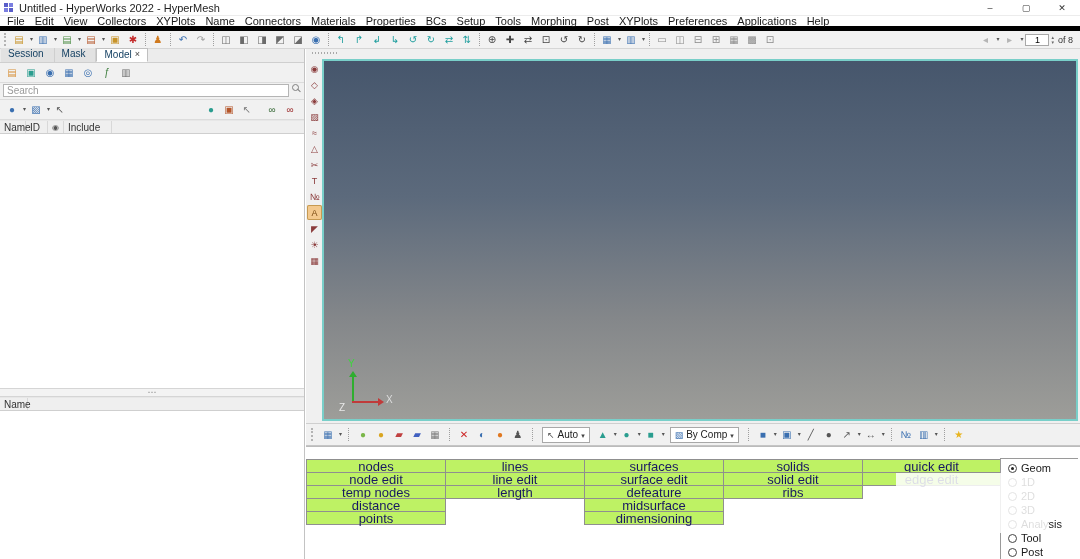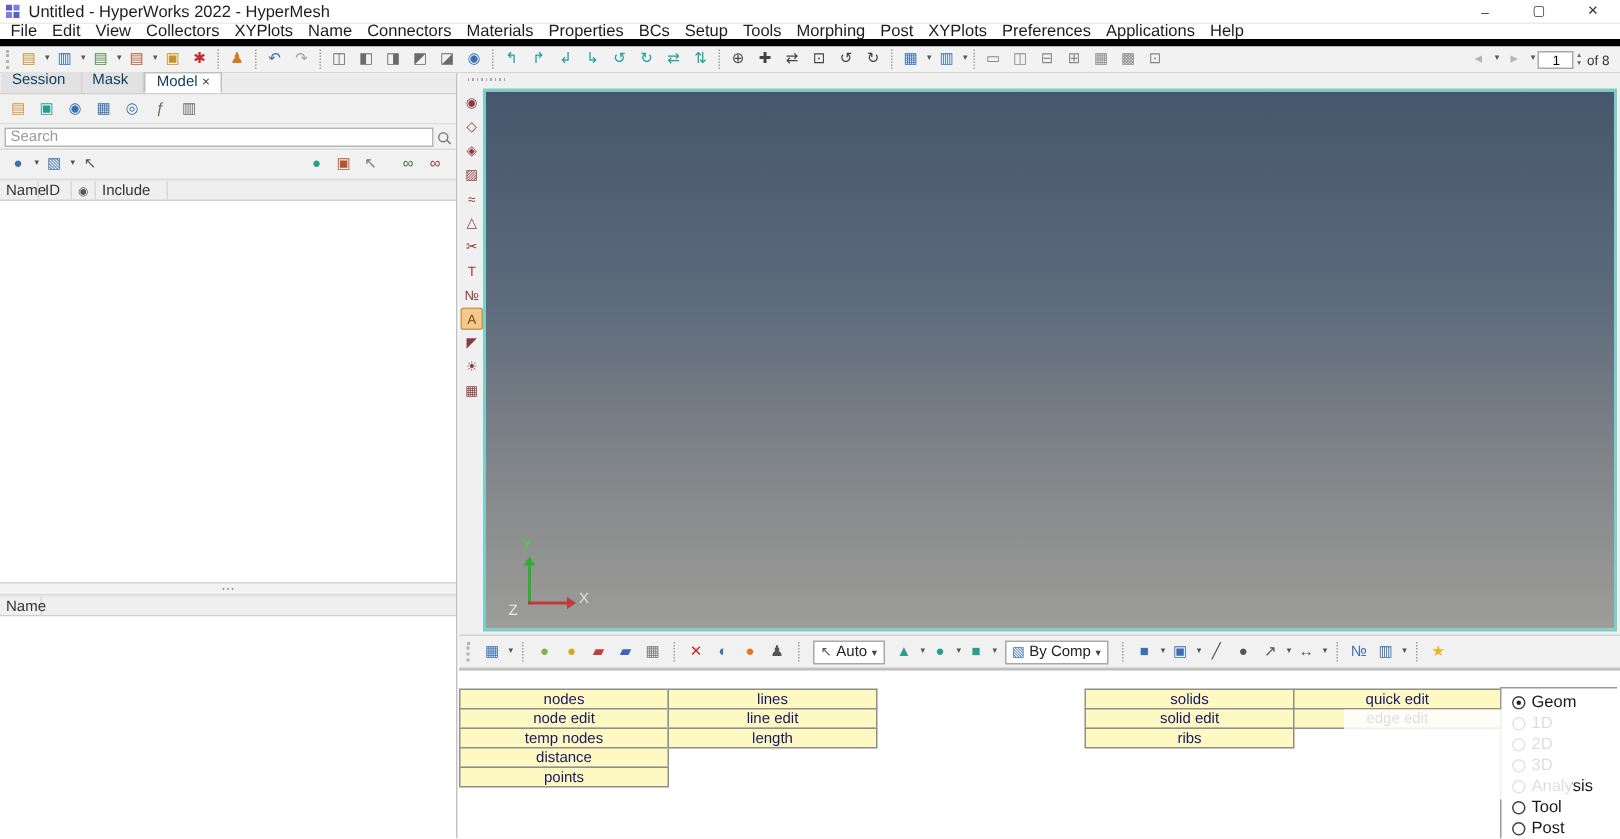--- a/index.html
+++ b/index.html
@@ -31,21 +31,21 @@
   .stepper::before { content:"\25B4"; font-size:5px; line-height:5px; color:#666; }
   .stepper::after  { content:"\25BE"; font-size:5px; line-height:5px; color:#666; }
   .pager-label { font-size:9px; color:#333; margin-left:2px; }
   
   .sidebar { position:absolute; top:49px; left:0; width:305px; bottom:0; background:#fff; border-right:1px solid #c3c3c3; display:flex; flex-direction:column; }
   .tabrow { height:14px; background:#ececec; border-bottom:1px solid #cfcfcf; display:flex; align-items:flex-end; padding-left:1px; flex:none; }
   .tab { display:inline-flex; height:14px; padding:0 7px; font-size:10px; color:#0f3c5f; background:#e2e2e2; border-right:1px solid #cfcfcf; }
   .tab[data-state="active"] { background:#fff; border:1px solid #c0c0c0; border-bottom:1px solid #fff; }
   .tab-close { font-size:9px; color:#444; margin-left:3px; }
   .srow { height:20px; background:#f1f1f1; border-bottom:1px solid #dcdcdc; display:flex; align-items:center; gap:3px; padding:0 4px; flex:none; }
-  .searchrow { height:17px; background:#f1f1f1; border-bottom:1px solid #dcdcdc; display:flex; align-items:center; padding:1px 3px; gap:3px; flex:none; }
+  .searchrow { height:17px; background:#f1f1f1; border-bottom:1px solid #dcdcdc; display:flex; padding:1px 3px; gap:3px; flex:none; }
   .searchinput { flex:1; height:13px; font-size:10px; font-family:inherit; border:1px solid #b5b5b5; background:#fff; padding:0 3px; color:#333; }
   .searchinput::placeholder { color:#9a9a9a; }
   .mag { width:7px; height:7px; border:1px solid #808080; border-radius:50%; position:relative; flex:none; margin-right:2px; }
   .mag::after { content:""; position:absolute; width:4px; height:1px; background:#808080; transform:rotate(45deg); right:-3px; bottom:-1px; }
   .fspacer { flex:1; }
   .filterrow .right { margin-left:6px; margin-right:2px; }
   .treeheader, .nvheader { height:14px; background:#efefef; border-bottom:1px solid #cfcfcf; border-top:1px solid #e7e7e7; display:flex; align-items:stretch; font-size:10px; color:#333; flex:none; }
   .th { display:flex; align-items:center; padding:0 4px; border-right:1px solid #d8d8d8; }
   .thname { width:26px; } .thid { width:22px; } .theye { width:16px; font-size:8px; color:#555; justify-content:center; } .thinc { width:48px; }
   .nvname { width:28px; } .nvvalue { flex:1; border-right:none; }
@@ -70,21 +70,21 @@
   .xlab { left:52px; bottom:10px; color:#dddddd; }
   .zlab { left:5px; bottom:2px; color:#e8e8e8; }
   .btoolbar { position:absolute; left:0; right:0; top:374px; height:23px; background:#f1f1f1; border-top:1px solid #cfcfcf; border-bottom:1px solid #c5c5c5; display:flex; align-items:center; gap:2px; padding:0 4px; }
   .combo { display:flex; align-items:center; height:16px; border:1px solid #a8a8a8; background:#fff; padding:0 4px; gap:3px; font-size:10px; color:#222; flex:none; margin:0 3px; }
   .cicon { font-size:9px; color:#555; } .cicon.c2 { color:#3a6fb0; }
   .ccaret::after { content:"\25BE"; font-size:7px; color:#444; }
   
   .panel { position:absolute; left:0; right:0; top:397px; bottom:0; background:#fff; border-top:1px solid #bbb; }
   .pcol { position:absolute; top:12px; width:140px; display:flex; flex-direction:column; }
   .pc1{left:0;} .pc2{left:139px;} .pc3{left:278px;} .pc4{left:417px;} .pc5{left:556px;width:139px;}
-  .pbtn { width:100%; height:14px; border:1px solid #8f8f8f; background:#fef9c3; color:var(--panel-text,#181862); font-size:10px; font-family:inherit; display:flex; align-items:center; justify-content:center; cursor:default; }
+  .pbtn { width:100%; height:14px; border:1px solid #8f8f8f; background:#bef264; color:var(--panel-text,#181862); font-size:13px; font-family:inherit; display:flex; align-items:center; justify-content:center; cursor:default; }
   .pbtn + .pbtn { margin-top:-1px; }
   .modes { position:absolute; left:694px; right:2px; top:11px; padding:2px 0 2px 7px; border-left:1px solid #9a9a9a; border-top:1px solid #9a9a9a; display:flex; flex-direction:column; background:#fff; }
   .mode { display:flex; align-items:center; gap:4px; height:14px; font-size:11px; color:#191919; }
   .radio { width:9px; height:9px; border:1px solid #444; border-radius:50%; background:#fff; position:relative; flex:none; }
   .mode[data-state="selected"] .radio::after { content:""; position:absolute; left:2px; top:2px; right:2px; bottom:2px; background:#222; border-radius:50%; }
   .artifact { position:absolute; left:590px; top:26px; width:152px; height:60px; background:rgba(255,255,255,0.85); z-index:5; }
 </style>
 </head>
 <body>
 
@@ -379,20 +379,28 @@
           <button class="pbtn">temp nodes</button>
           <button class="pbtn">distance</button>
           <button class="pbtn">points</button>
         </div>
       <div class="pcol pc2">
 
       <button class="pbtn">lines</button>
           <button class="pbtn">line edit</button>
           <button class="pbtn">length</button>
         </div>
+      <div class="pcol pc3">
+
+      <button class="pbtn">surfaces</button>
+          <button class="pbtn">surface edit</button>
+          <button class="pbtn">defeature</button>
+          <button class="pbtn">midsurface</button>
+          <button class="pbtn">dimensioning</button>
+        </div>
       <div class="pcol pc4">
 
       <button class="pbtn">solids</button>
           <button class="pbtn">solid edit</button>
           <button class="pbtn">ribs</button>
         </div>
       <div class="pcol pc5">
 
       <button class="pbtn">quick edit</button>
           <button class="pbtn">edge edit</button>

